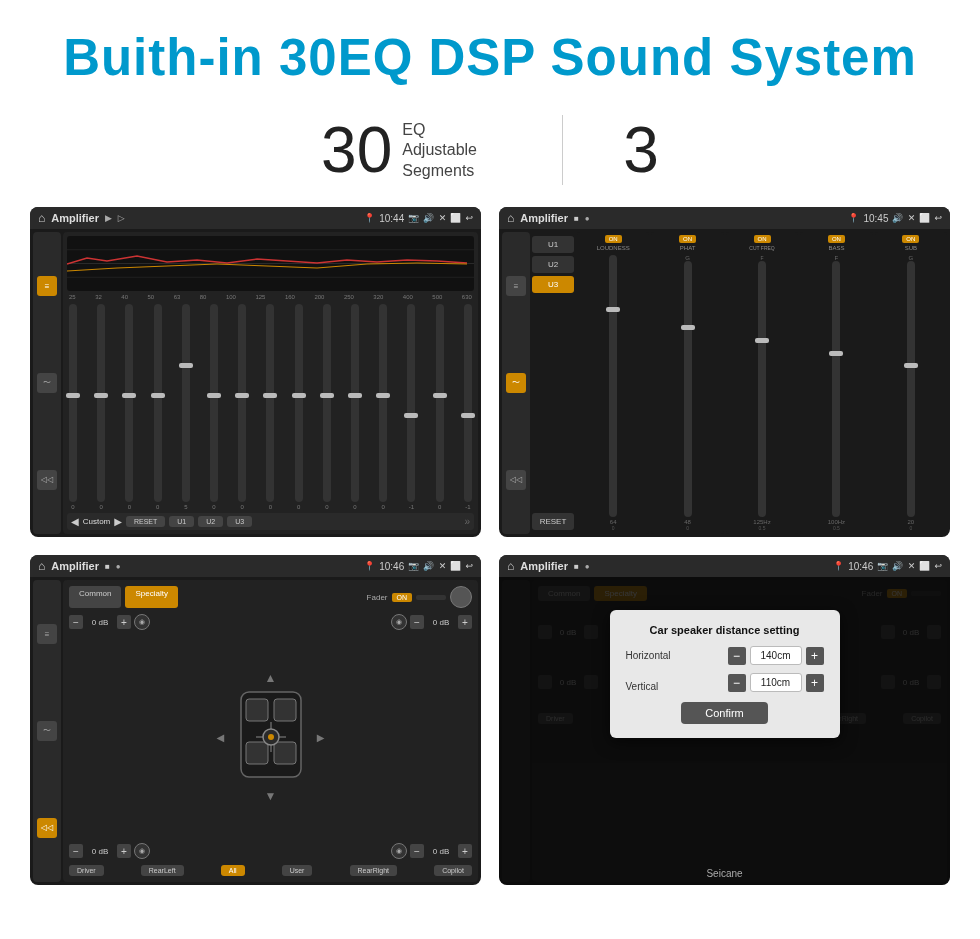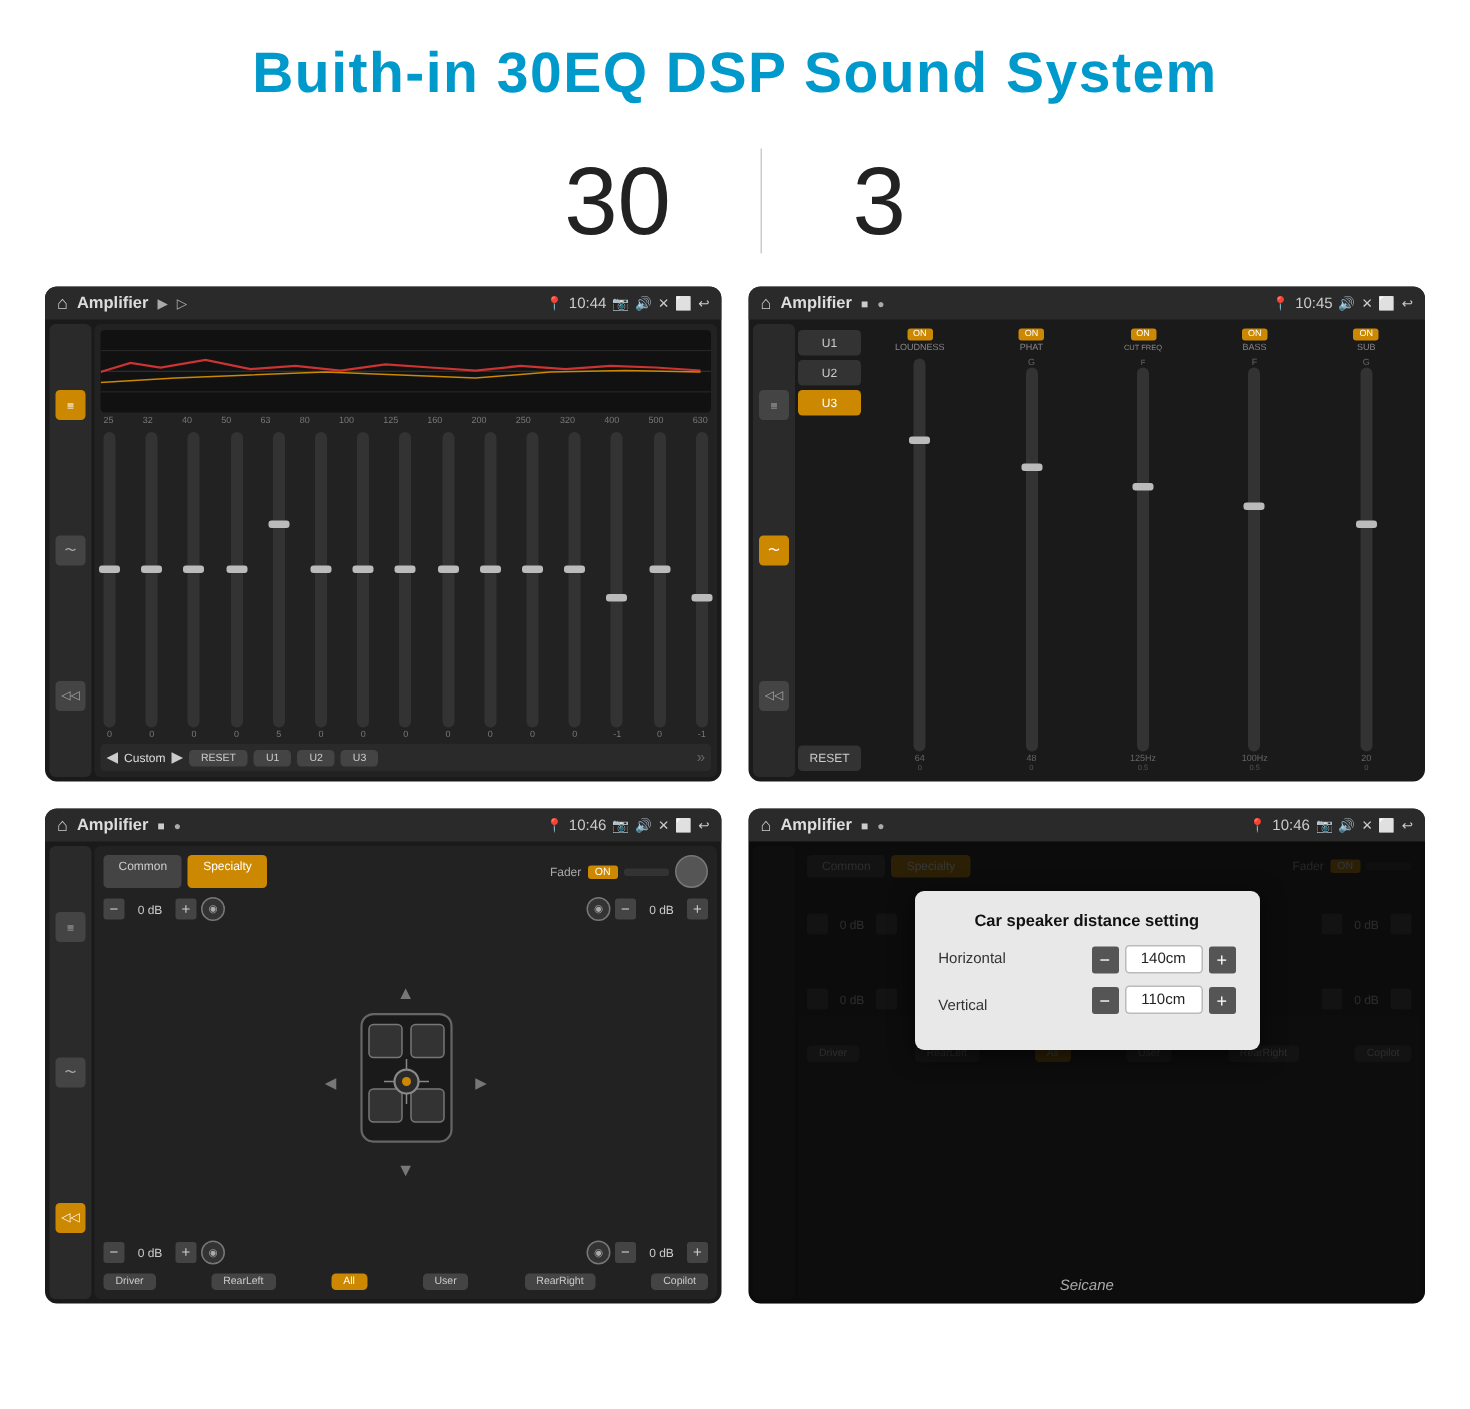--- a/index.html
+++ b/index.html
@@ -10,21 +10,21 @@
       font-family: Arial, sans-serif;
       overflow: hidden;
     }
 
     
     .header {
       text-align: center;
       padding: 28px 20px 18px;
     }
     .header h1 {
-      font-size: 38px;
+      font-size: 51px;
       font-weight: 900;
       color: #0099cc;
       letter-spacing: 1px;
     }
 
     
     .stats-row {
       display: flex;
       justify-content: center;
       align-items: center;
@@ -112,20 +112,21 @@
 </head>
 <body>
 
 <div class="header">
   <h1>Buith-in 30EQ DSP Sound System</h1>
 </div>
 
 <div class="stats-row">
   <div class="stat-item">
     <span class="stat-number">30</span>
+    <span class="stat-label">EQ Adjustable<br>Segments</span>
   </div>
   <div class="stat-divider"></div>
   <div class="stat-item">
     <span class="stat-number">3</span>
   </div>
 </div>
 
 <div class="screenshots-grid">
 
   <div class="device-screen">
@@ -610,20 +611,23 @@
 
       <div style="display:flex;align-items:flex-end;justify-content:space-between;margin-bottom:10px;">
         <span style="font-size:10px;color:#333;min-width:55px;">Vertical</span>
         <div style="display:flex;align-items:center;gap:4px;">
           <div style="width:18px;height:18px;background:#555;border-radius:2px;display:flex;align-items:center;justify-content:center;font-size:12px;color:#fff;">−</div>
           <div style="padding:3px 8px;background:#fff;border:1px solid #bbb;border-radius:3px;font-size:10px;color:#222;min-width:52px;text-align:center;">110cm</div>
           <div style="width:18px;height:18px;background:#555;border-radius:2px;display:flex;align-items:center;justify-content:center;font-size:12px;color:#fff;">+</div>
         </div>
       </div>
 
+      <div style="display:flex;justify-content:center;">
+        <div style="padding:5px 24px;background:#555;border-radius:4px;font-size:11px;color:#fff;text-align:center;">Confirm</div>
+      </div>
     </div>
 
     <div style="position:absolute;bottom:4px;left:50%;transform:translateX(-50%);z-index:12;">
-      <span style="font-size:10px;color:#aaa;font-style:italic;">Seicane</span>
+      <span style="font-size:10px;color:#aaa;">Seicane</span>
     </div>
   </div>
 
 </div>
 
 </body></html>

